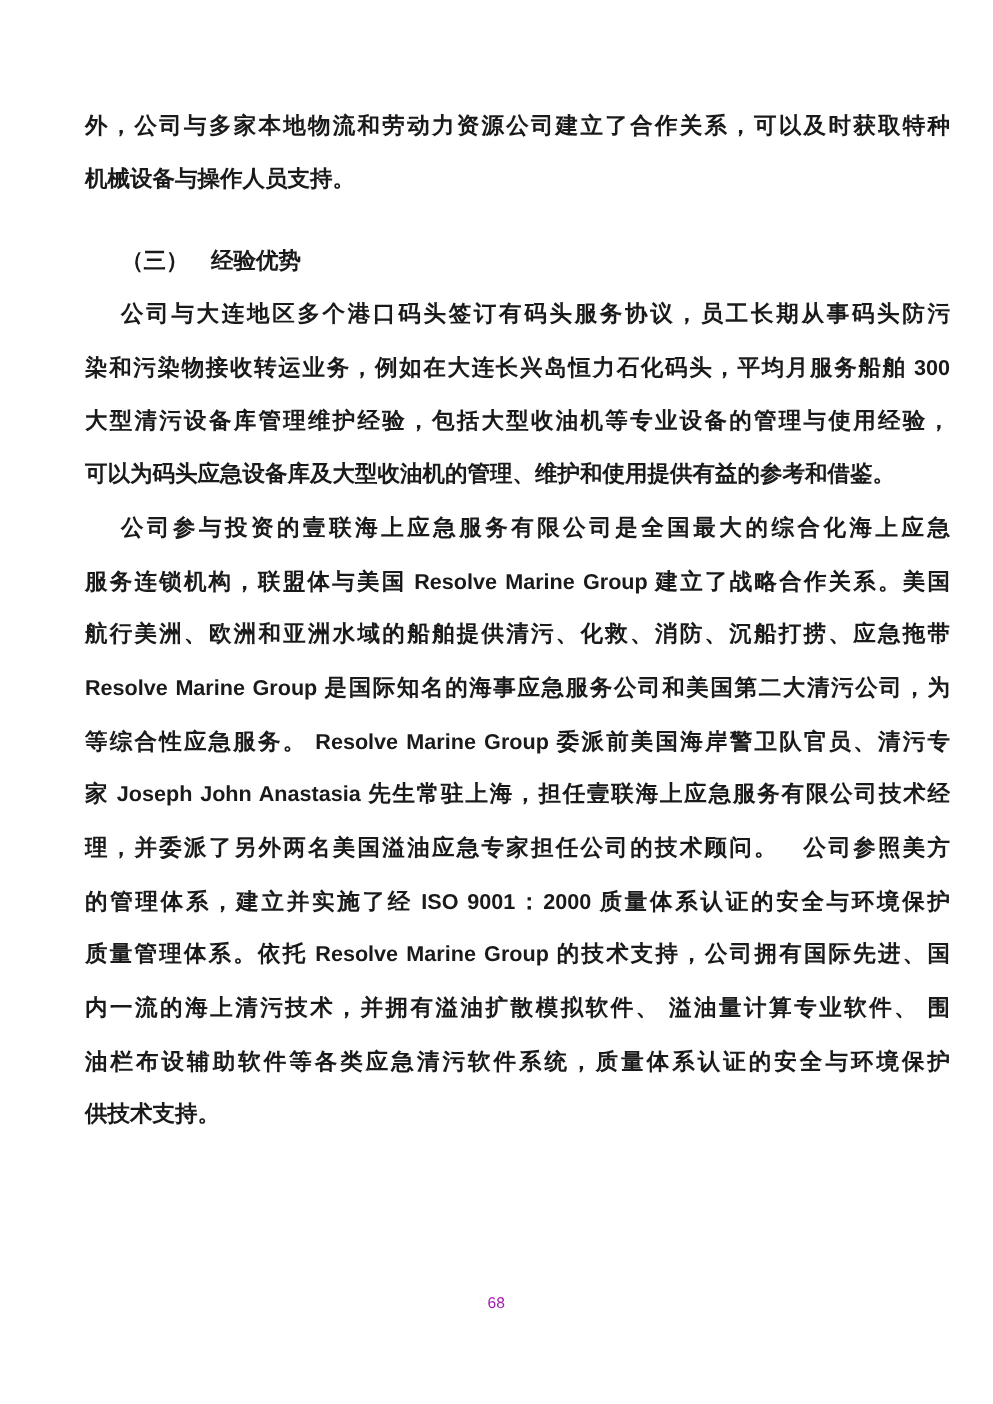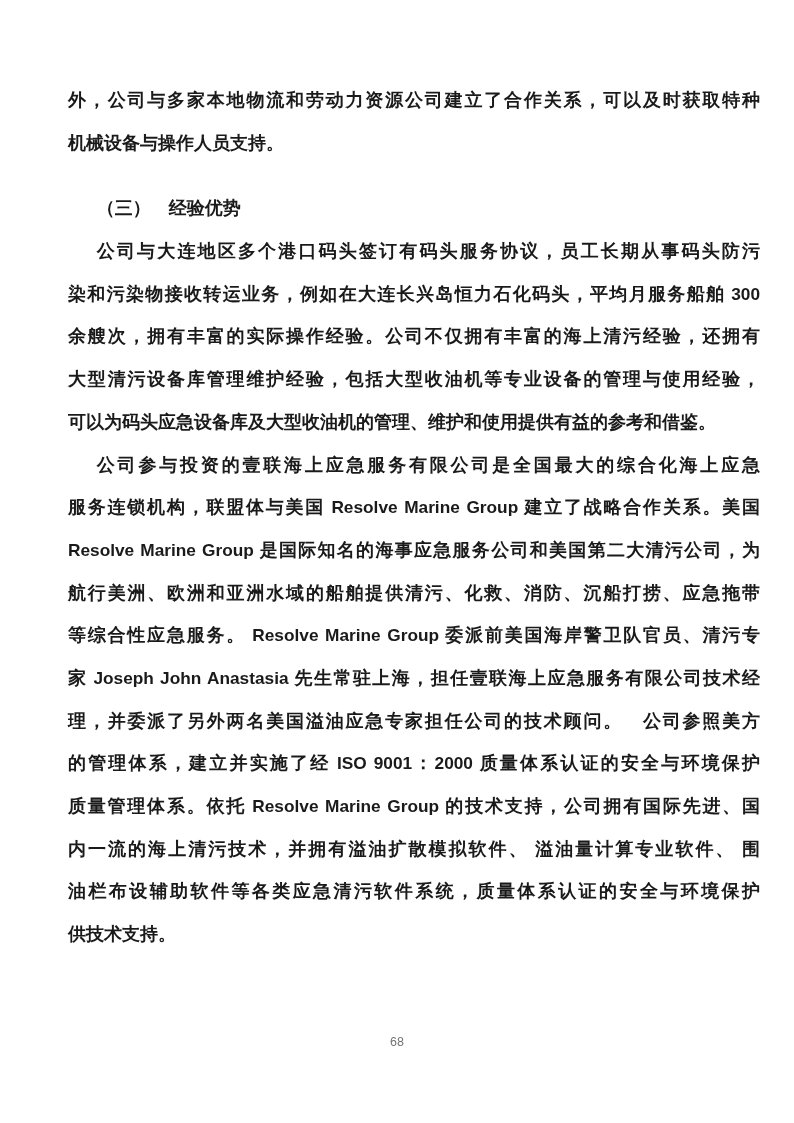--- a/index.html
+++ b/index.html
@@ -40,48 +40,47 @@
     font-family: "Liberation Sans", "DejaVu Sans", sans-serif;
     font-size: 0.96em;
   }
   .footer {
     position: absolute;
     left: 0;
     right: 0;
     top: 1034px;
     text-align: center;
     font-size: 13px;
-    color: #737373;
+    color: #a21caf;
     font-family: "Liberation Sans", "DejaVu Sans", sans-serif;
   }
 </style>
 </head>
 <body>
 
 <div class="page">
   <div class="content">
       <div class="block paragraph">
         <div class="line">外，公司与多家本地物流和劳动力资源公司建立了合作关系，可以及时获取特种</div>
         <div class="line last">机械设备与操作人员支持。</div>
       </div>
       <div class="block heading heading-3">
         <div class="line last indent">（三）　经验优势</div>
       </div>
       <div class="block paragraph">
         <div class="line indent">公司与大连地区多个港口码头签订有码头服务协议，员工长期从事码头防污</div>
         <div class="line">染和污染物接收转运业务，例如在大连长兴岛恒力石化码头，平均月服务船舶 <span class="latin">300</span></div>
-        <div class="line">余艘次，拥有丰富的实际操作经验。公司不仅拥有丰富的海上清污经验，还拥有</div>
         <div class="line">大型清污设备库管理维护经验，包括大型收油机等专业设备的管理与使用经验，</div>
         <div class="line last">可以为码头应急设备库及大型收油机的管理、维护和使用提供有益的参考和借鉴。</div>
       </div>
       <div class="block paragraph">
         <div class="line indent">公司参与投资的壹联海上应急服务有限公司是全国最大的综合化海上应急</div>
         <div class="line">服务连锁机构，联盟体与美国 <span class="latin">Resolve Marine Group</span> 建立了战略合作关系。美国</div>
+        <div class="line">航行美洲、欧洲和亚洲水域的船舶提供清污、化救、消防、沉船打捞、应急拖带</div>
         <div class="line"><span class="latin">Resolve Marine Group</span> 是国际知名的海事应急服务公司和美国第二大清污公司，为</div>
-        <div class="line">航行美洲、欧洲和亚洲水域的船舶提供清污、化救、消防、沉船打捞、应急拖带</div>
         <div class="line">等综合性应急服务。 <span class="latin">Resolve Marine Group</span> 委派前美国海岸警卫队官员、清污专</div>
         <div class="line">家 <span class="latin">Joseph John Anastasia</span> 先生常驻上海，担任壹联海上应急服务有限公司技术经</div>
         <div class="line">理，并委派了另外两名美国溢油应急专家担任公司的技术顾问。　公司参照美方</div>
         <div class="line">的管理体系，建立并实施了经 <span class="latin">ISO 9001</span>：<span class="latin">2000</span> 质量体系认证的安全与环境保护</div>
         <div class="line">质量管理体系。依托 <span class="latin">Resolve Marine Group</span> 的技术支持，公司拥有国际先进、国</div>
         <div class="line">内一流的海上清污技术，并拥有溢油扩散模拟软件、 溢油量计算专业软件、 围</div>
         <div class="line">油栏布设辅助软件等各类应急清污软件系统，质量体系认证的安全与环境保护</div>
         <div class="line last">供技术支持。</div>
       </div>
     </div>

